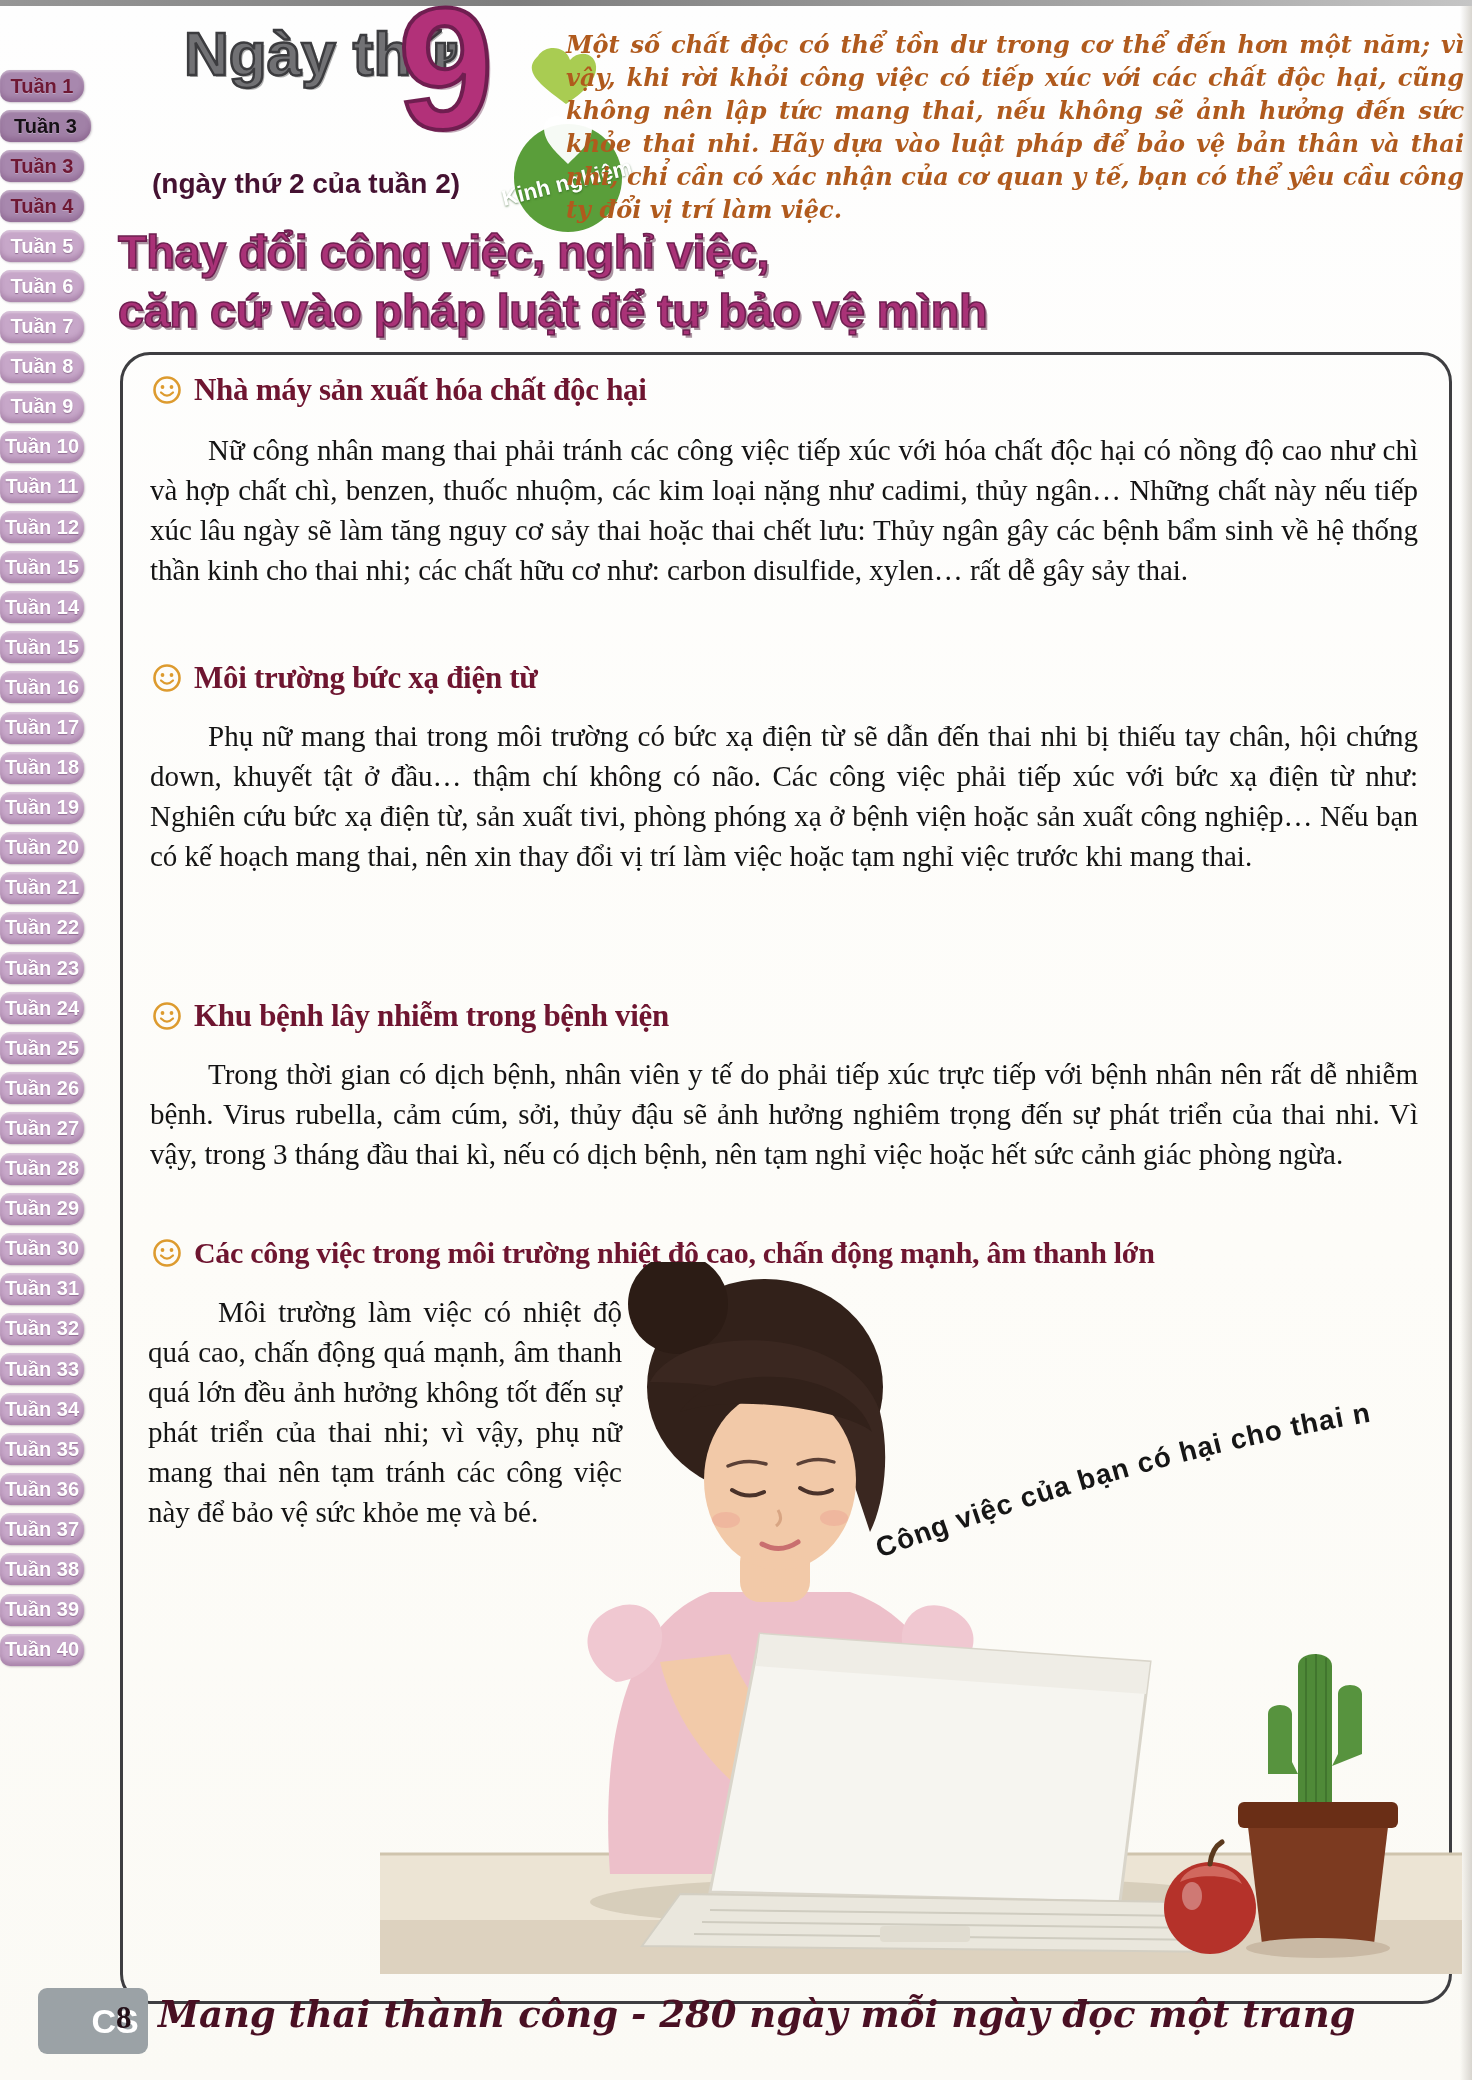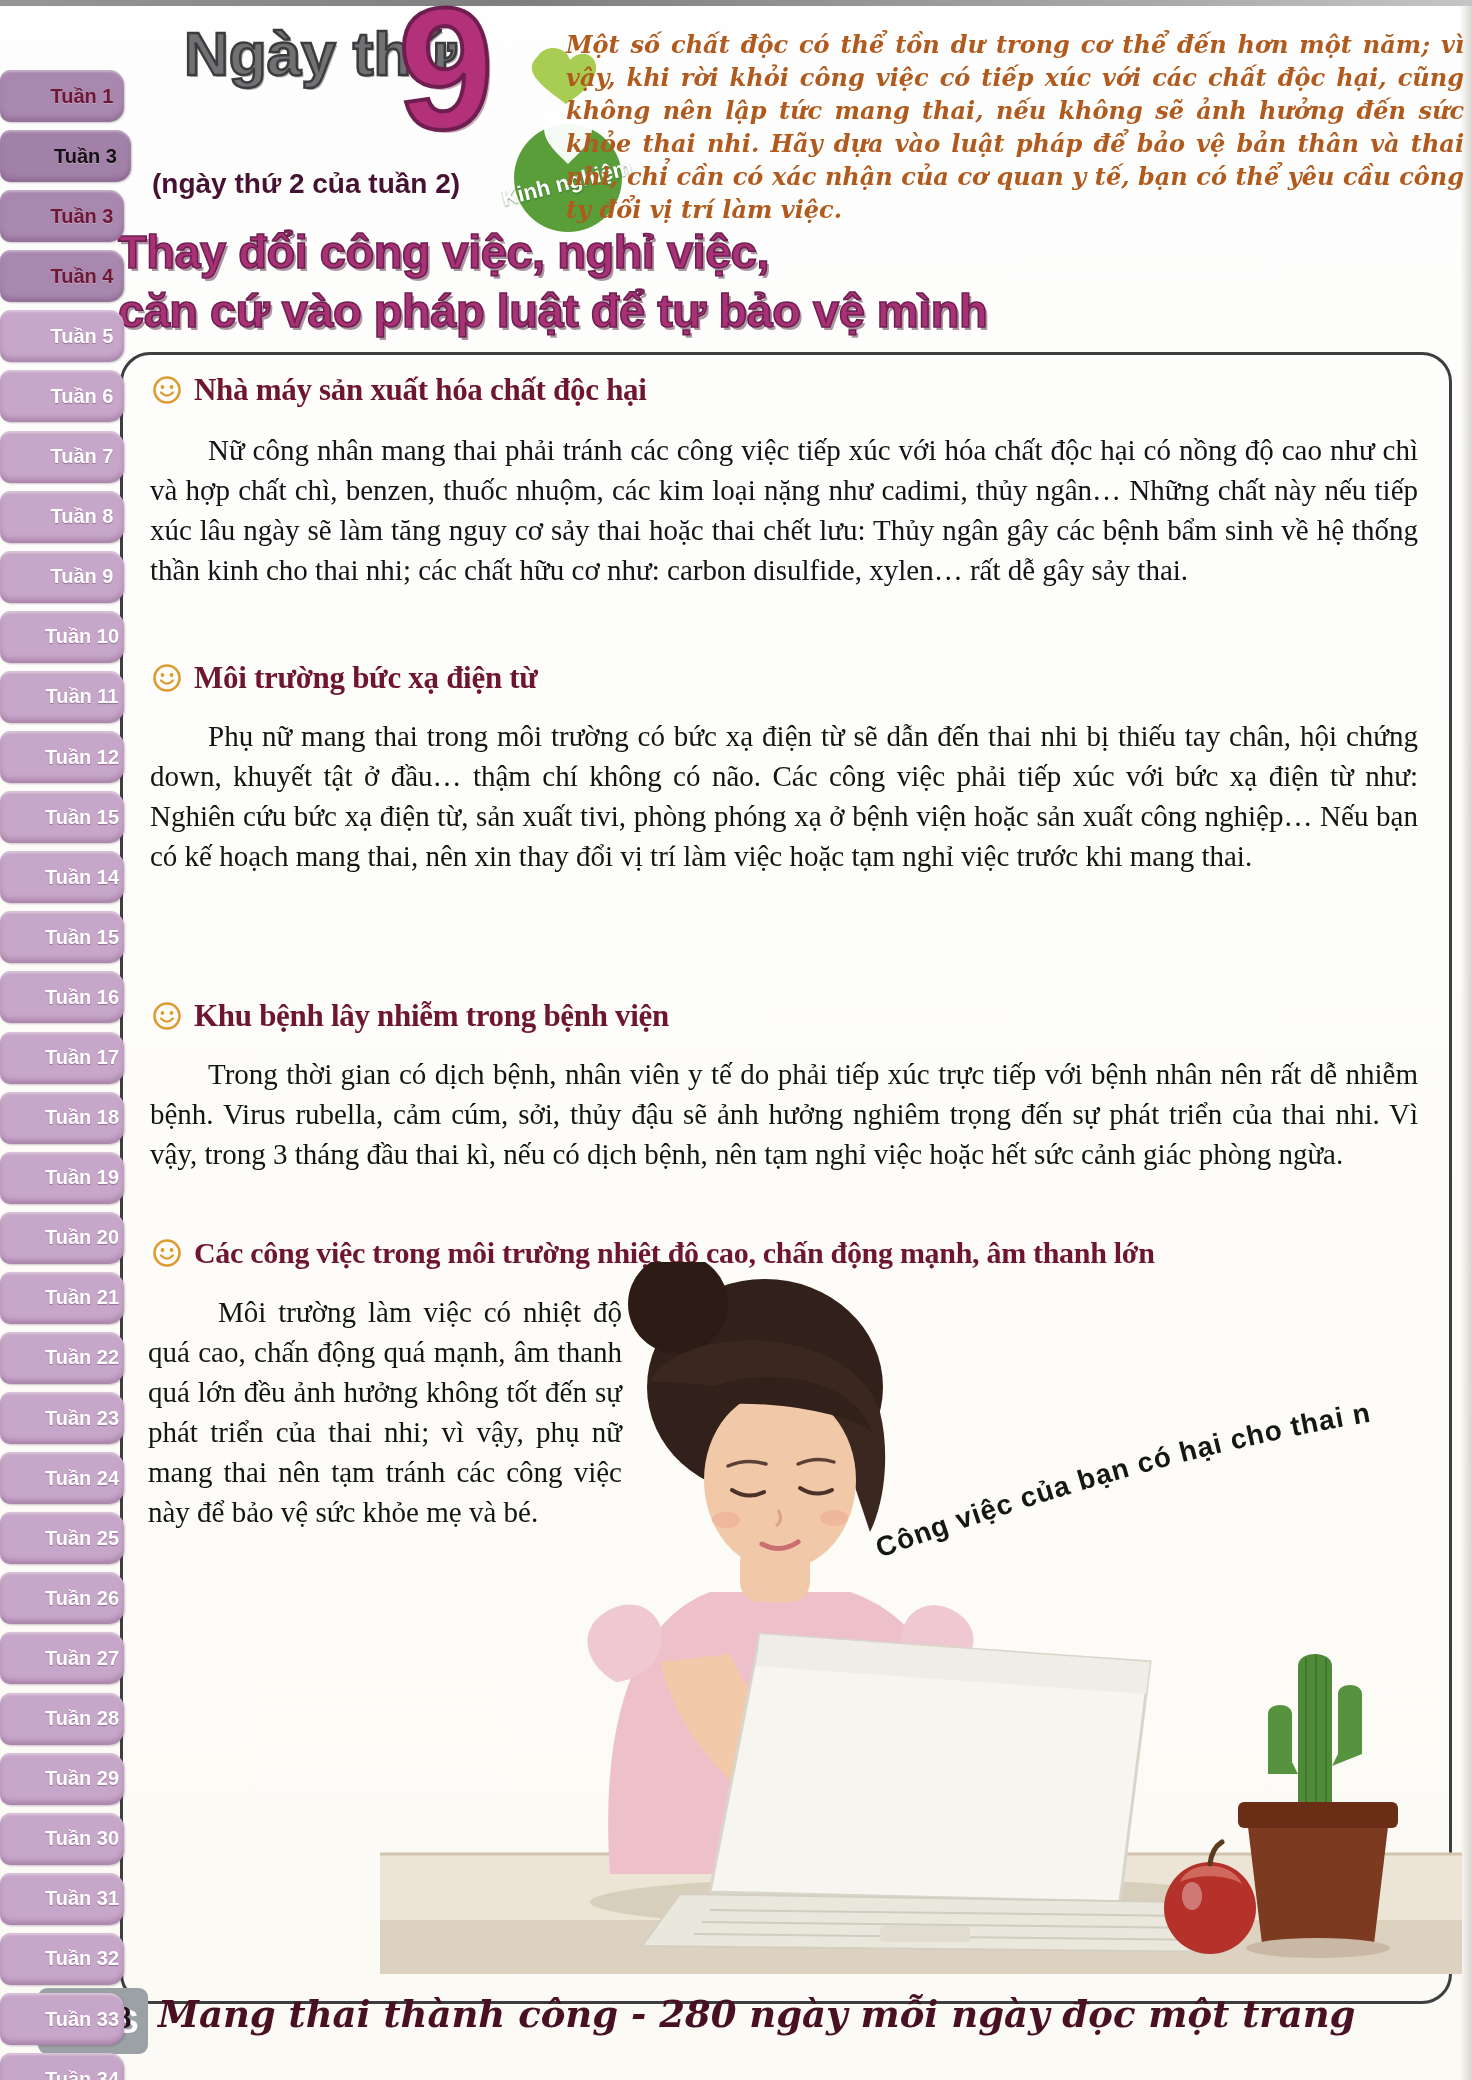--- a/index.html
+++ b/index.html
@@ -6,25 +6,25 @@
   body{width:1472px;height:2080px;position:relative;background:#fff;
        font-family:"Liberation Sans",sans-serif;overflow:hidden;}
   .page{position:absolute;inset:0;background:linear-gradient(180deg,#fefefe 0%,#fdfcf8 60%,#fbfaf5 100%);}
   .scan-top{position:absolute;top:0;left:0;right:0;height:6px;
             background:linear-gradient(90deg,#969696,#7e7e7e 35%,#ababab 80%,#c5c5c5);}
   .scan-right{position:absolute;top:6px;right:0;width:12px;bottom:0;
               background:linear-gradient(270deg,#d8d5cf,rgba(216,213,207,0));}
 
   
   #sidebar{position:absolute;left:0;top:70px;width:110px;z-index:5;}
-  .tab{height:52px;margin-bottom:8.1px;width:84px;border-radius:10px 15px 15px 10px;
+  .tab{height:32px;margin-bottom:8.1px;width:84px;border-radius:10px 15px 15px 10px;
        background:#c7a7c9;color:#fff;font-weight:bold;font-size:20px;
        display:flex;align-items:center;justify-content:center;
        box-shadow:inset 0 -4px 5px rgba(96,48,96,.28), inset 0 2px 2px rgba(255,255,255,.35), 1px 1px 2px rgba(60,30,60,.25);
-       text-shadow:0 1px 1px rgba(104,62,104,.55);padding-left:40px;}
+       text-shadow:0 1px 1px rgba(104,62,104,.55);}
   .tab.early{background:#a888ae;color:#6e1834;text-shadow:0 1px 0 rgba(255,255,255,.25);}
   .tab.active{background:#a181a7;color:#161016;width:91px;}
 
   
   .day-label{position:absolute;left:152px;top:18px;font-size:62px;font-weight:bold;
              color:#717174;-webkit-text-stroke:2.5px #3c3c3f;letter-spacing:0px;
              text-shadow:2px 2px 0 rgba(40,40,40,.35);margin-left:32px;}
   .day-number{position:absolute;left:398px;top:-18px;font-size:172px;font-weight:bold;
               color:#b23179;-webkit-text-stroke:4px #6f1e50;line-height:1;
               text-shadow:3px 3px 0 rgba(90,20,60,.35);}

